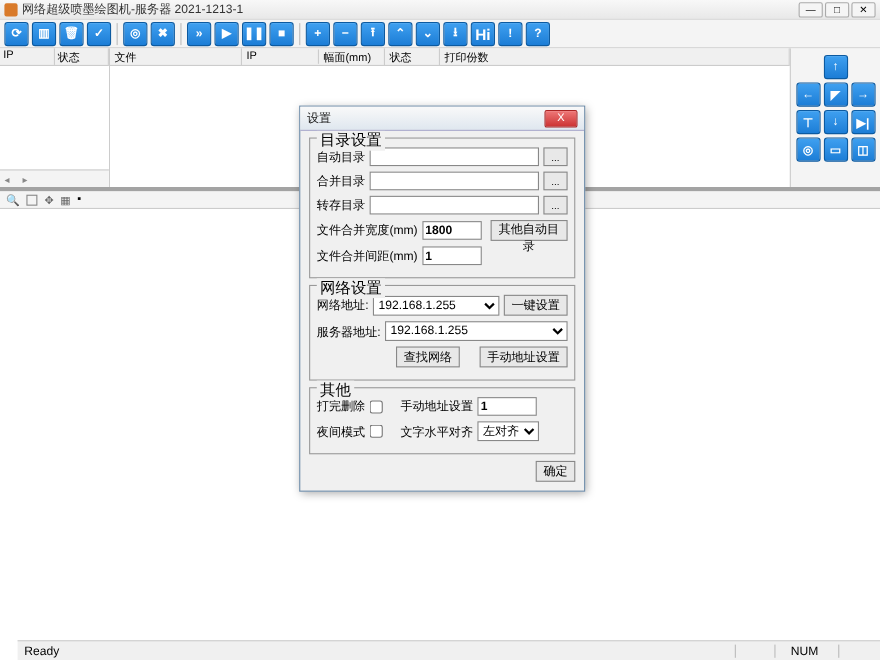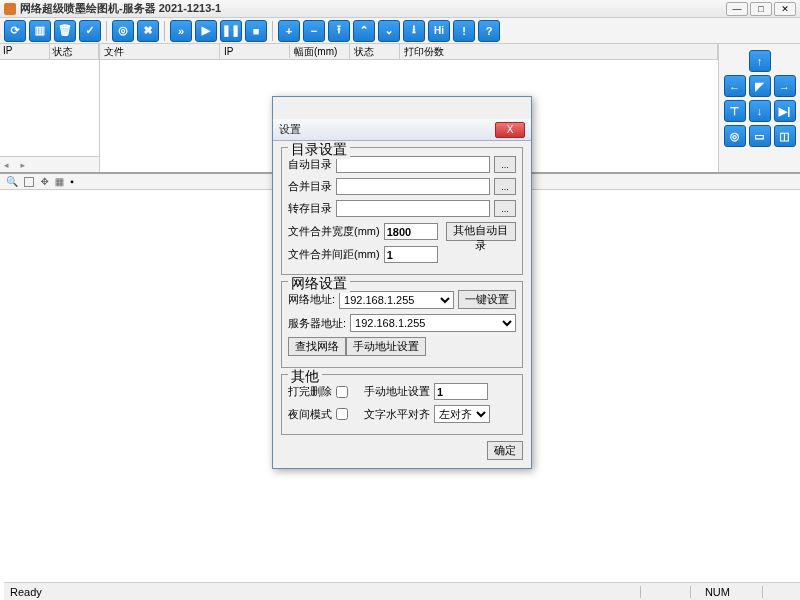--- a/index.html
+++ b/index.html
@@ -1,28 +1,28 @@
 <!DOCTYPE html>
 <html><head>
 <meta charset="utf-8">
 <style>
 * { box-sizing: border-box; margin: 0; padding: 0; font-family: "Microsoft YaHei", SimSun, Arial, sans-serif; }
 body { background: #fff; width: 800px; height: 600px; overflow: hidden; position: relative; font-size: 11px; }
 
 .titlebar { height: 18px; background: linear-gradient(#f8f8f8,#e8e8e8); border-bottom: 1px solid #ccc; display: flex; align-items: center; padding: 0 4px; }
 .titlebar .app-icon { width: 12px; height: 12px; background: #d97a2a; border-radius: 2px; margin-right: 4px; }
-.titlebar .title { flex: 1; font-size: 11px; color: #333; font-weight: bold; }
+.titlebar .title { flex: 1; font-size: 11px; color: #333; }
 .titlebar .winbtns { display: flex; gap: 2px; }
 .titlebar .winbtns button { width: 22px; height: 14px; border: 1px solid #aaa; background: #f5f5f5; font-size: 9px; line-height: 10px; border-radius: 2px; cursor: pointer; }
 
 .toolbar { height: 26px; background: #f4f4f4; border-bottom: 1px solid #ccc; display: flex; align-items: center; padding: 0 4px; gap: 3px; }
 .tbtn { width: 22px; height: 22px; background: linear-gradient(#3fa0f0,#1c7dd6); border: 1px solid #0c5aa0; border-radius: 3px; color: #fff; font-size: 11px; display: flex; align-items: center; justify-content: center; cursor: pointer; font-weight: bold; }
 .tsep { width: 1px; height: 20px; background: #bbb; margin: 0 2px; }
 
-.main-area { display: flex; height: 130px; border-bottom: 2px solid #a3a3a3; }
+.main-area { display: flex; height: 130px; border-bottom: 4px solid #a3a3a3; }
 .left-panel { width: 100px; border-right: 1px solid #ccc; display: flex; flex-direction: column; }
 .left-panel .hdr-row { display: flex; background: #f0f0f0; border-bottom: 1px solid #ccc; height: 16px; }
 .left-panel .hdr-row div { flex: 1; border-right: 1px solid #ccc; font-size: 10px; padding: 1px 3px; }
 .left-panel .body { flex: 1; background: #fff; }
 .left-panel .footer { height: 16px; background: #f4f4f4; border-top: 1px solid #ccc; display:flex; align-items:center; padding:0 4px; gap:6px; font-size:9px; color:#888; }
 
 .mid-panel { flex: 1; display: flex; flex-direction: column; }
 .mid-panel .hdr-row { display: flex; background: #f0f0f0; border-bottom: 1px solid #ccc; height: 16px; align-items: center; }
 .mid-panel .hdr-row div { border-right: 1px solid #ccc; font-size: 10px; padding: 1px 4px; }
 .mid-panel .body { flex: 1; background: #fff; }
@@ -30,28 +30,28 @@
 .right-panel { width: 82px; background: #f4f4f4; border-left: 1px solid #ccc; padding: 6px; }
 .navgrid { display: grid; grid-template-columns: repeat(3, 22px); grid-template-rows: repeat(4, 22px); gap: 3px; justify-content: center; }
 .navgrid .nbtn { background: linear-gradient(#3fa0f0,#1c7dd6); border: 1px solid #0c5aa0; border-radius: 3px; color: #fff; font-size: 11px; display: flex; align-items: center; justify-content: center; cursor: pointer; font-weight: bold; }
 .navgrid .empty { visibility: hidden; }
 
 .ruler-row { height: 16px; background: #f4f4f4; border-bottom: 1px solid #ccc; display:flex; align-items:center; padding:0 6px; gap:6px; font-size:10px; color:#666; }
 .ruler-row .ico { width:10px; height:10px; border:1px solid #888; display:inline-block; }
 
 .canvas-area { position: absolute; top: 192px; left: 0; right: 0; bottom: 18px; background: #fff; }
 
-.statusbar { position: absolute; bottom: 0; left: 4px; right: 0; height: 18px; background: #f0f0f0; border-top: 1px solid #ccc; display: flex; align-items: center; font-size: 11px; padding: 0 6px; }
+.statusbar { position: absolute; bottom: 0; left: 16px; right: 0; height: 18px; background: #f0f0f0; border-top: 1px solid #ccc; display: flex; align-items: center; font-size: 11px; padding: 0 6px; }
 .statusbar .sl { flex: 1; }
-.statusbar .sr { display: flex; gap: 18px; }
+.statusbar .sr { display: flex; gap: 4px; }
 .statusbar .sr span { border-left: 1px solid #bbb; padding: 0 14px; }
 
 
 .dialog { position: absolute; left: 272px; top: 96px; width: 260px; background: #f0f0f0; border: 1px solid #6b8aa8; box-shadow: 2px 2px 8px rgba(0,0,0,.35); }
-.dialog .dlg-title { height: 22px; background: linear-gradient(#f9f9f9,#dfe7ef); border-bottom: 1px solid #aac; display: flex; align-items: center; padding: 0 6px; margin-top: 22px; }
+.dialog .dlg-title { height: 22px; background: linear-gradient(#f9f9f9,#dfe7ef); border-bottom: 1px solid #aac; display: flex; align-items: center; padding: 0 6px; }
 .dialog .dlg-title span { flex: 1; font-size: 11px; color: #222; }
 .dialog .dlg-title button { width: 30px; height: 16px; background: linear-gradient(#e77,#c33); border: 1px solid #a22; color: #fff; font-size: 10px; border-radius: 2px; cursor: pointer; }
 .dialog .dlg-body { padding: 6px 8px 8px; }
 .gbox { border: 1px solid #999; margin-bottom: 6px; padding: 8px 6px 6px; position: relative; }
 .gbox .glabel { position: absolute; top: -7px; left: 6px; background: #f0f0f0; padding: 0 3px; font-size: 14px; }
 .frow { display: flex; align-items: center; margin-bottom: 5px; gap: 4px; }
 .frow label { font-size: 11px; white-space: nowrap; }
 .frow input[type=text] { flex: 1; height: 17px; border: 1px solid #888; background: #fff; font-size: 11px; padding: 0 2px; min-width: 0; }
 .frow input.short { width: 54px; flex: none; font-weight: bold; }
 .frow select { flex: 1; height: 18px; border: 1px solid #888; background: #fff; font-size: 11px; min-width: 0; }
@@ -87,21 +87,21 @@
   <div class="tbtn">▶</div>
   <div class="tbtn">❚❚</div>
   <div class="tbtn">■</div>
   <div class="tsep"></div>
   <div class="tbtn">+</div>
   <div class="tbtn">−</div>
   <div class="tbtn">⭱</div>
   <div class="tbtn">⌃</div>
   <div class="tbtn">⌄</div>
   <div class="tbtn">⭳</div>
-  <div class="tbtn" style="font-size:10px">Hi</div>
+  <div class="tbtn" style="font-size:14px">Hi</div>
   <div class="tbtn">!</div>
   <div class="tbtn">?</div>
 </div>
 
 <div class="main-area">
   <div class="left-panel">
     <div class="hdr-row">
       <div>IP</div>
       <div>状态</div>
     </div>
@@ -198,21 +198,21 @@
       <div class="glabel">网络设置</div>
       <div class="frow">
         <label>网络地址:</label>
         <select><option>192.168.1.255</option></select>
         <button class="dbtn">一键设置</button>
       </div>
       <div class="frow">
         <label>服务器地址:</label>
         <select><option>192.168.1.255</option></select>
       </div>
-      <div class="frow" style="justify-content:flex-start; gap:0">
+      <div class="frow" style="justify-content:flex-end; gap:18px">
         <button class="dbtn">查找网络</button>
         <button class="dbtn">手动地址设置</button>
       </div>
     </div>
 
     <div class="gbox">
       <div class="glabel">其他</div>
       <div class="frow">
         <label>打完删除</label>
         <input type="checkbox" class="chk" style="">

